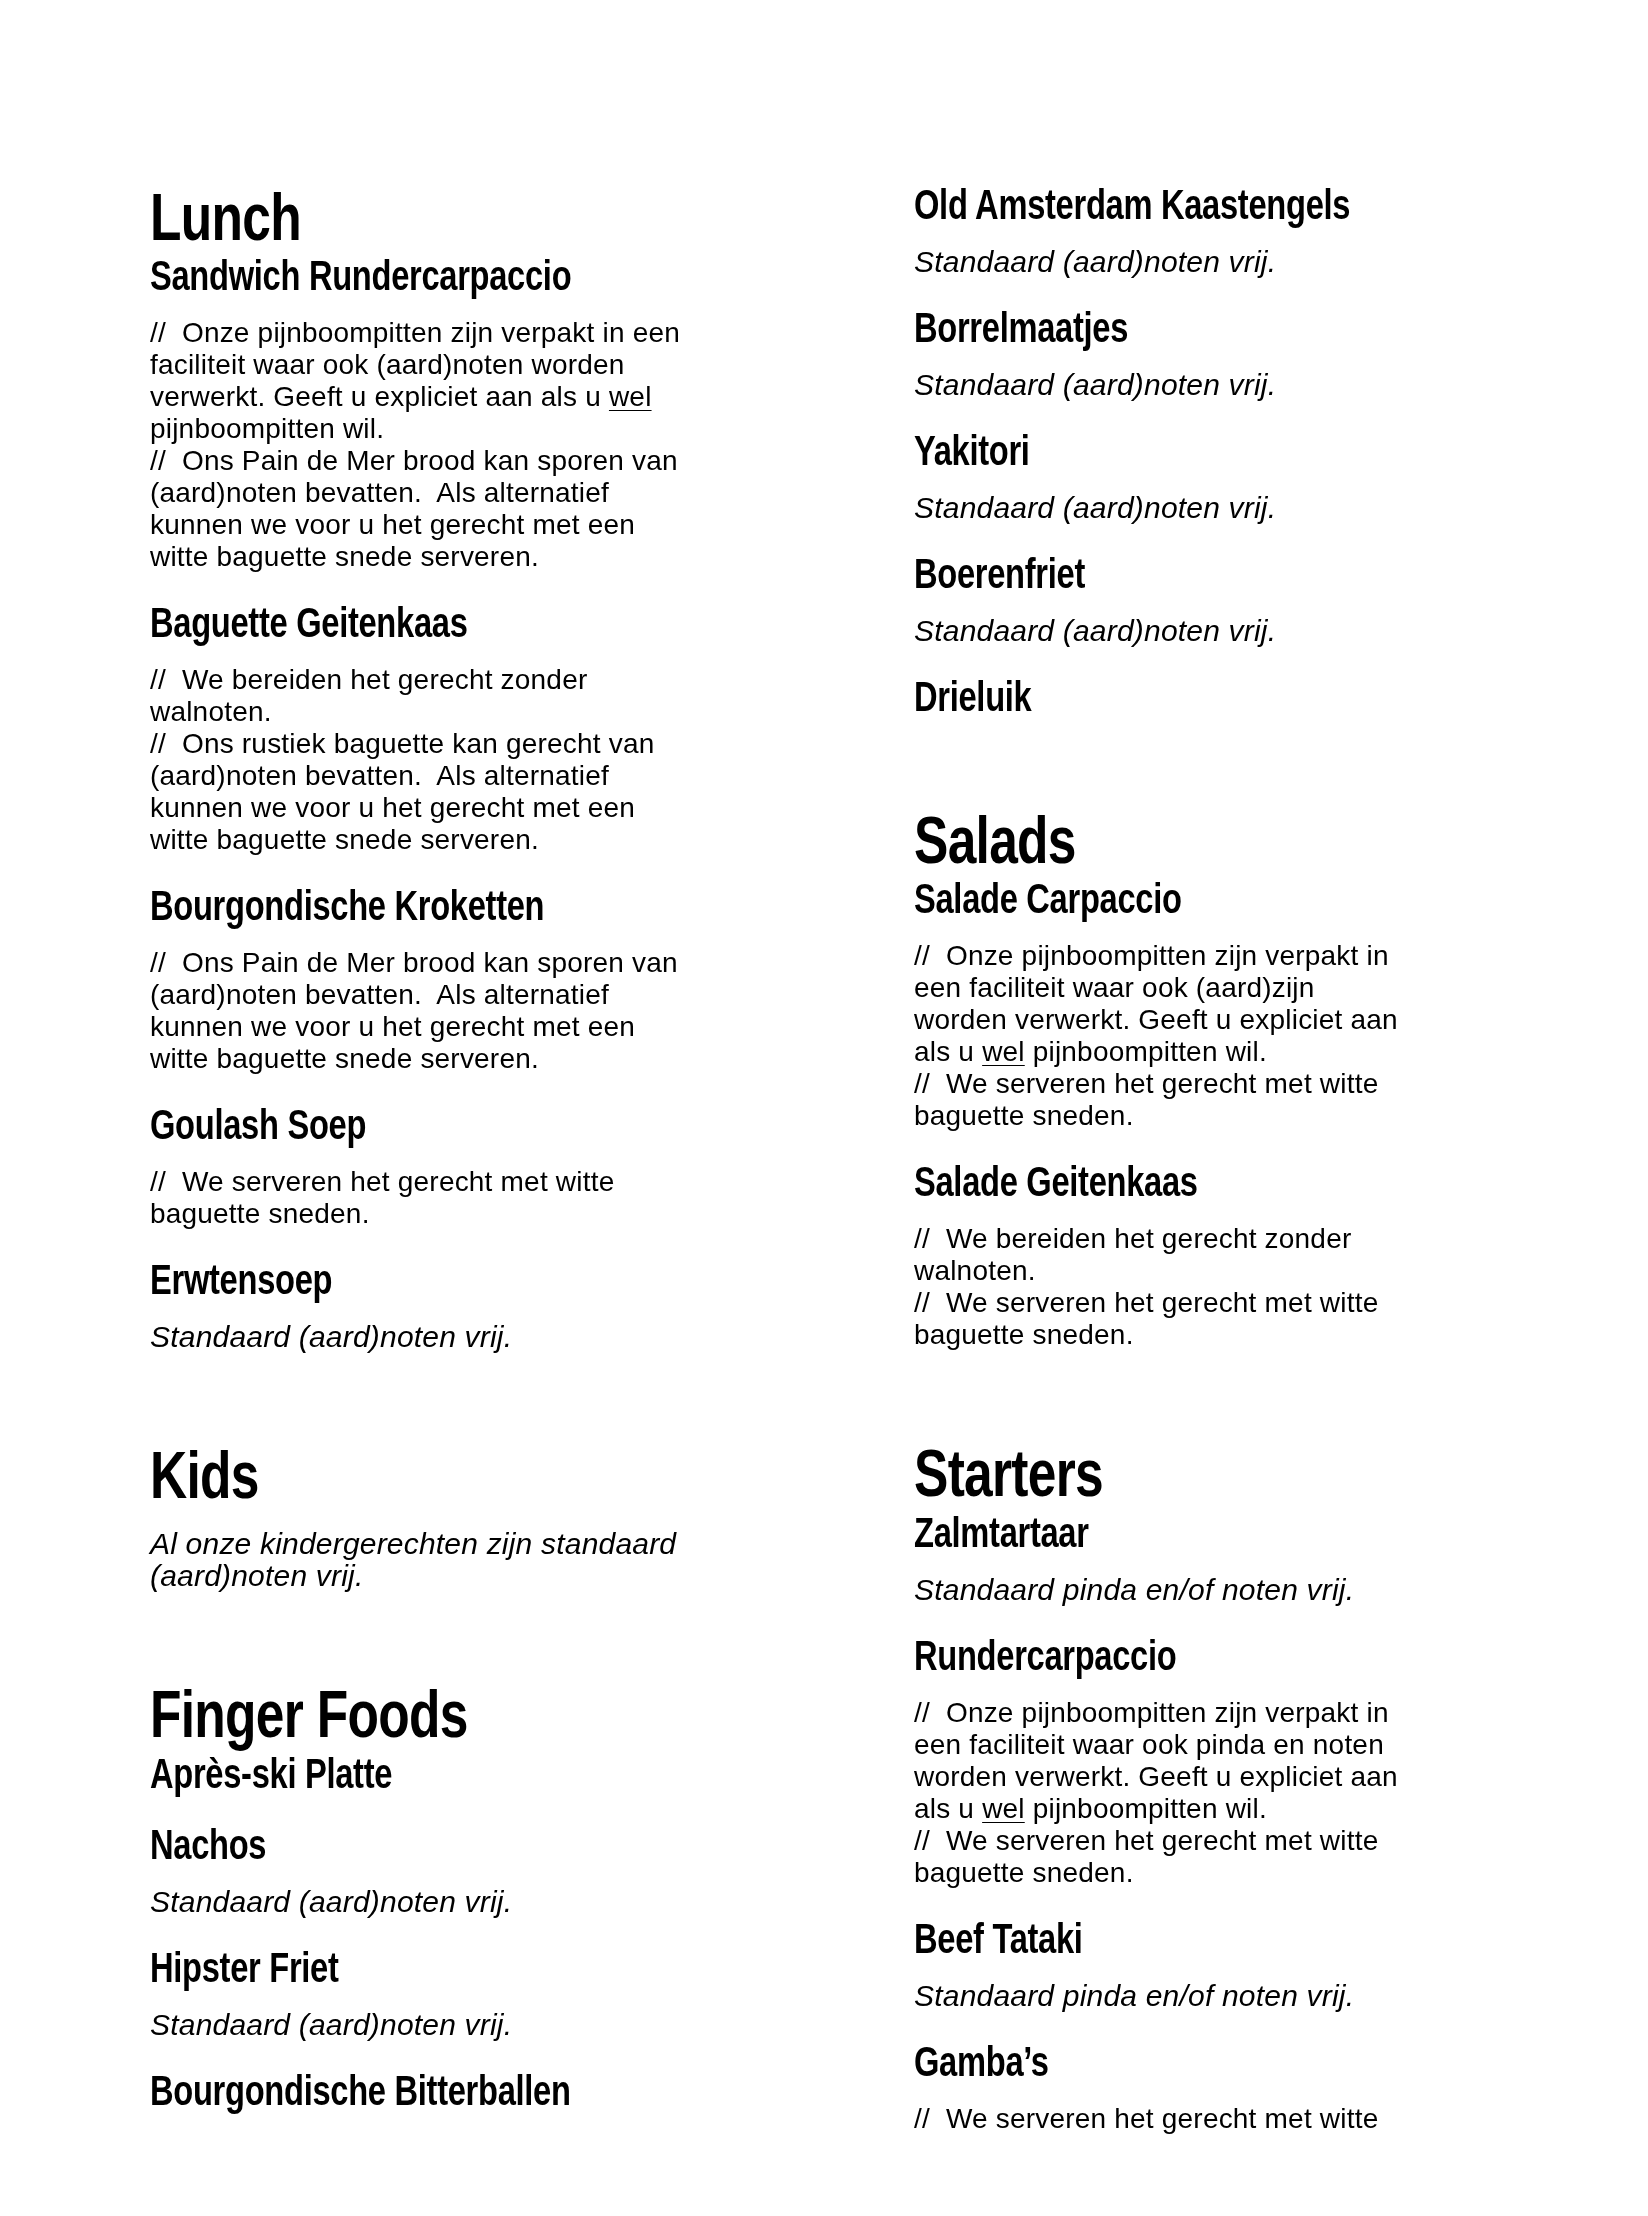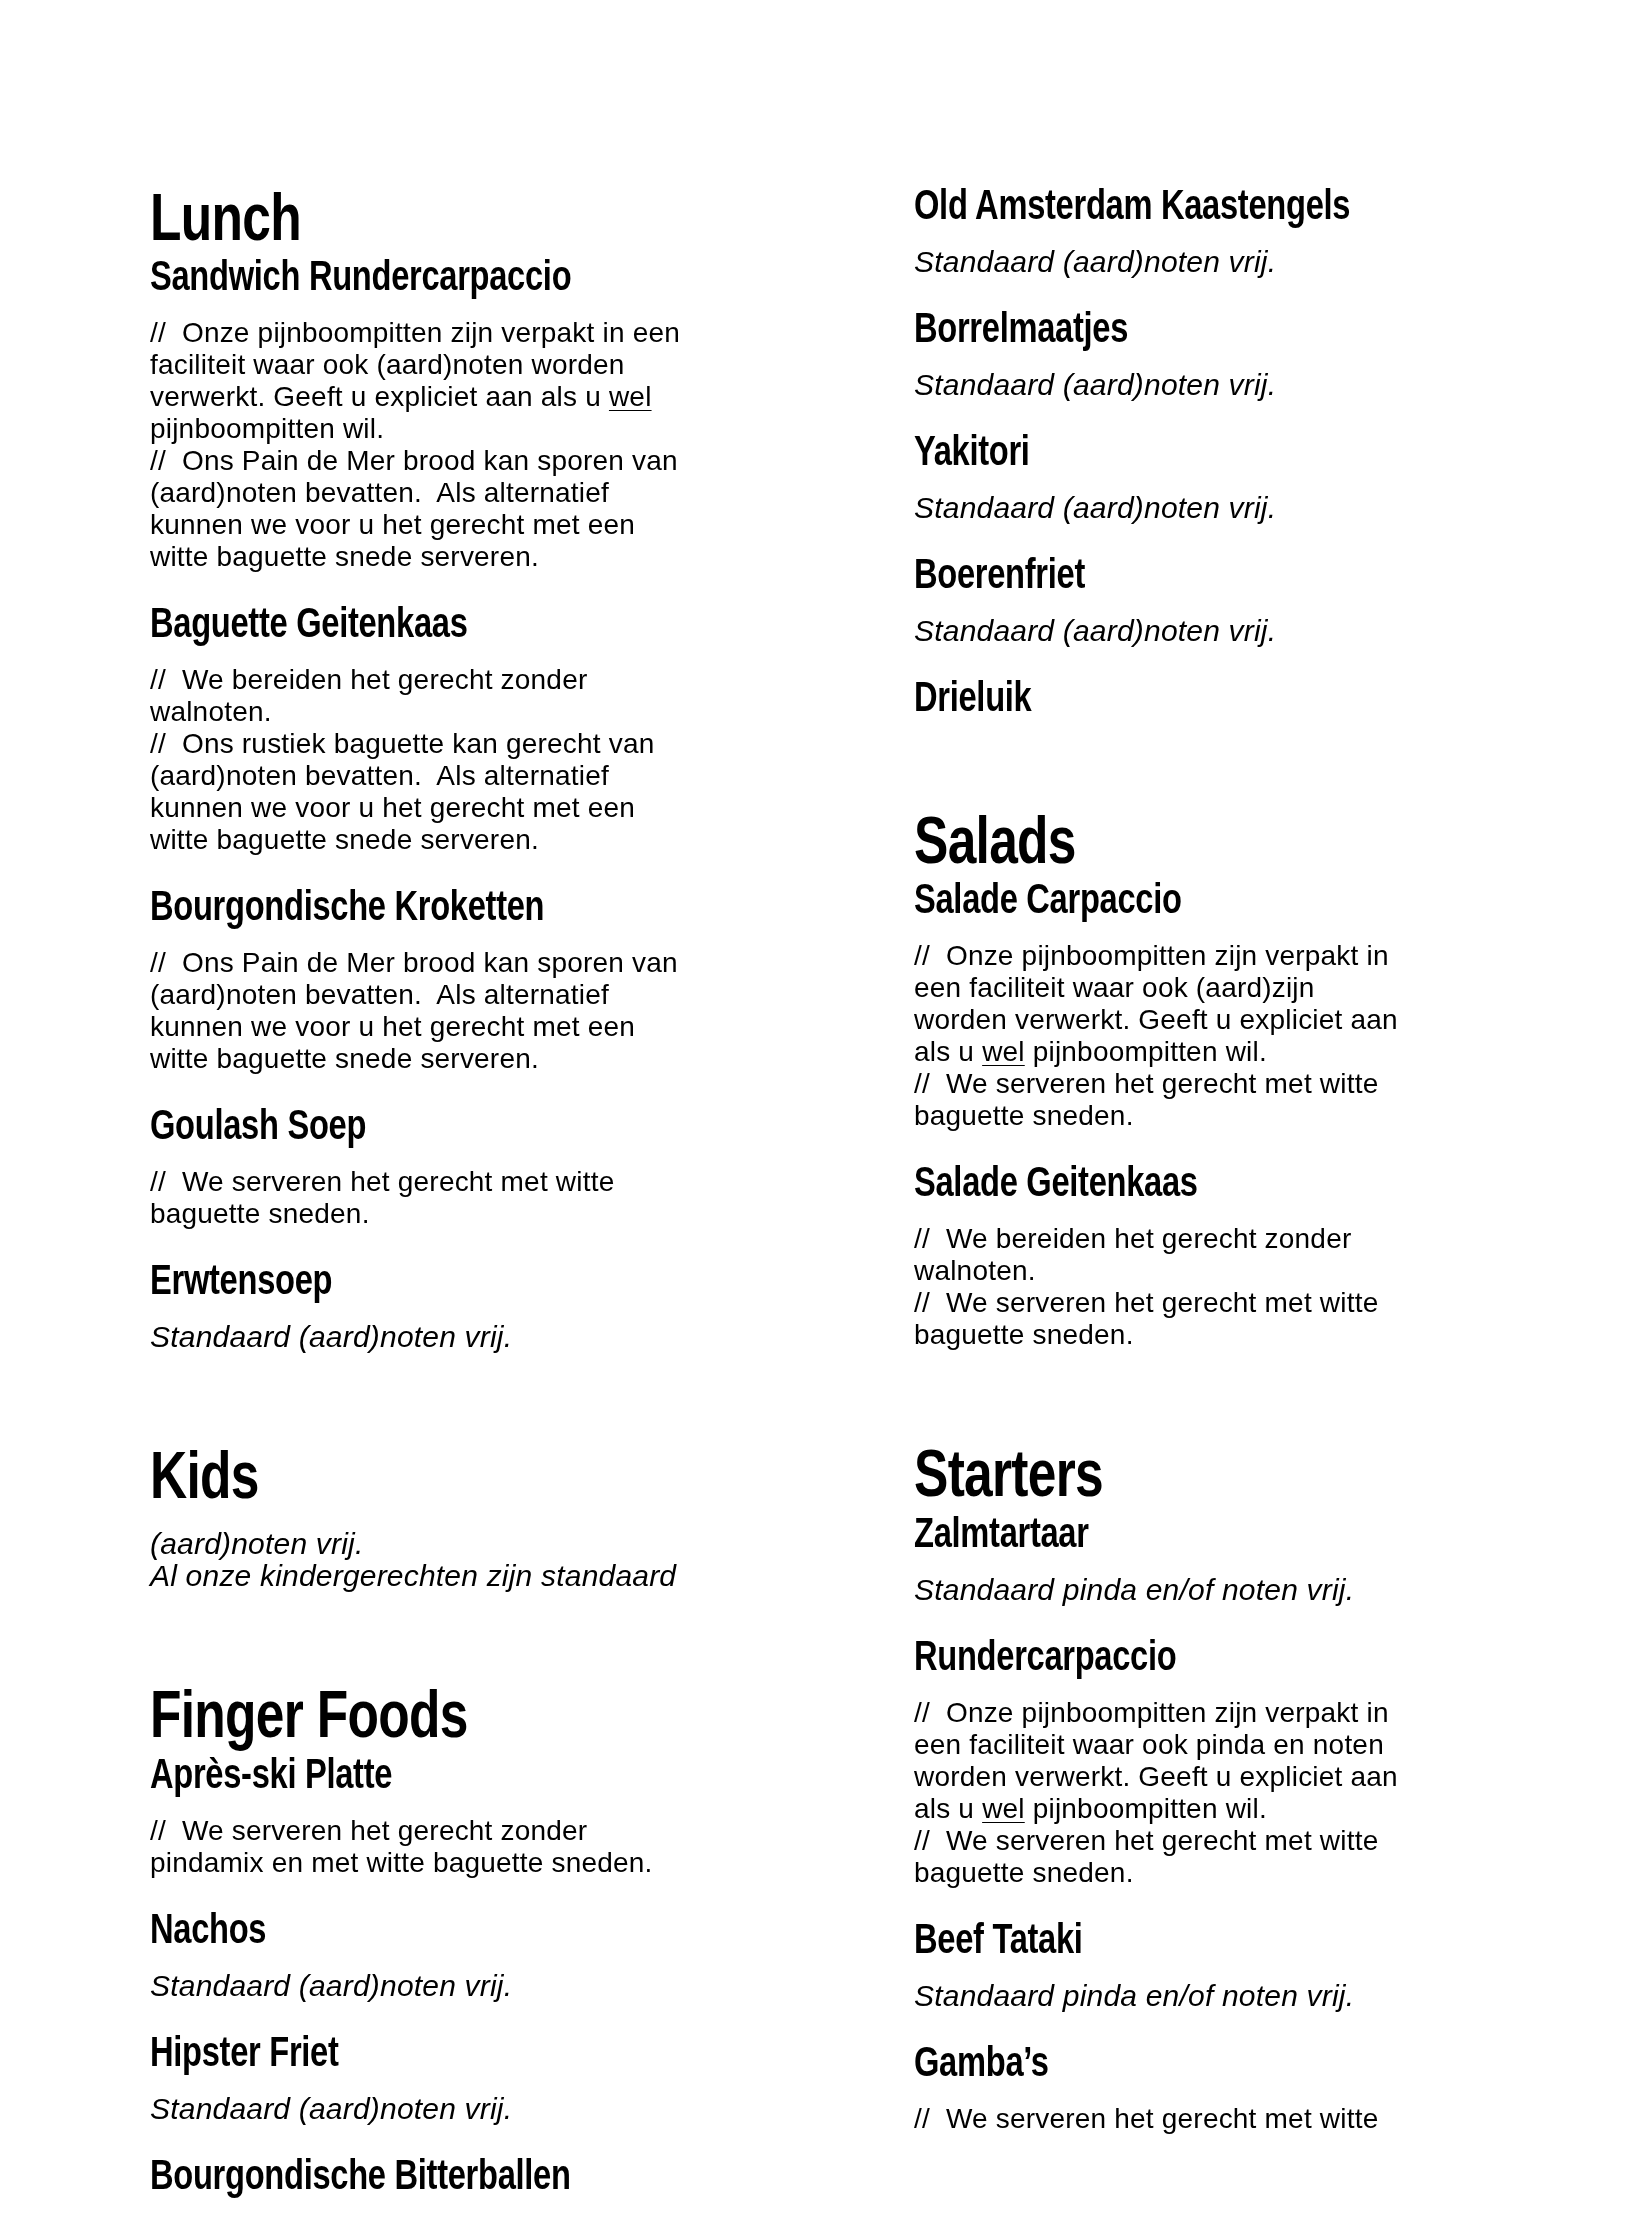--- a/index.html
+++ b/index.html
@@ -95,30 +95,26 @@
       <div class="ln">baguette sneden.</div>
     </div>
 
     <h2 class="gap-h2">Erwtensoep</h2>
     <div class="body note">
       <div class="ln">Standaard (aard)noten vrij.</div>
     </div>
 
     <h1 class="gap-h1">Kids</h1>
     <div class="body note">
+      <div class="ln">Al onze kindergerechten zijn standaard</div>
       <div class="ln">(aard)noten vrij.</div>
-      <div class="ln">Al onze kindergerechten zijn standaard</div>
     </div>
 
     <h1 class="gap-h1">Finger Foods</h1>
     <h2>Après-ski Platte</h2>
-    <div class="body">
-      <div class="ln">//  We serveren het gerecht zonder</div>
-      <div class="ln">pindamix en met witte baguette sneden.</div>
-    </div>
 
     <h2 class="gap-h2">Nachos</h2>
     <div class="body note">
       <div class="ln">Standaard (aard)noten vrij.</div>
     </div>
 
     <h2 class="gap-h2">Hipster Friet</h2>
     <div class="body note">
       <div class="ln">Standaard (aard)noten vrij.</div>
     </div>

